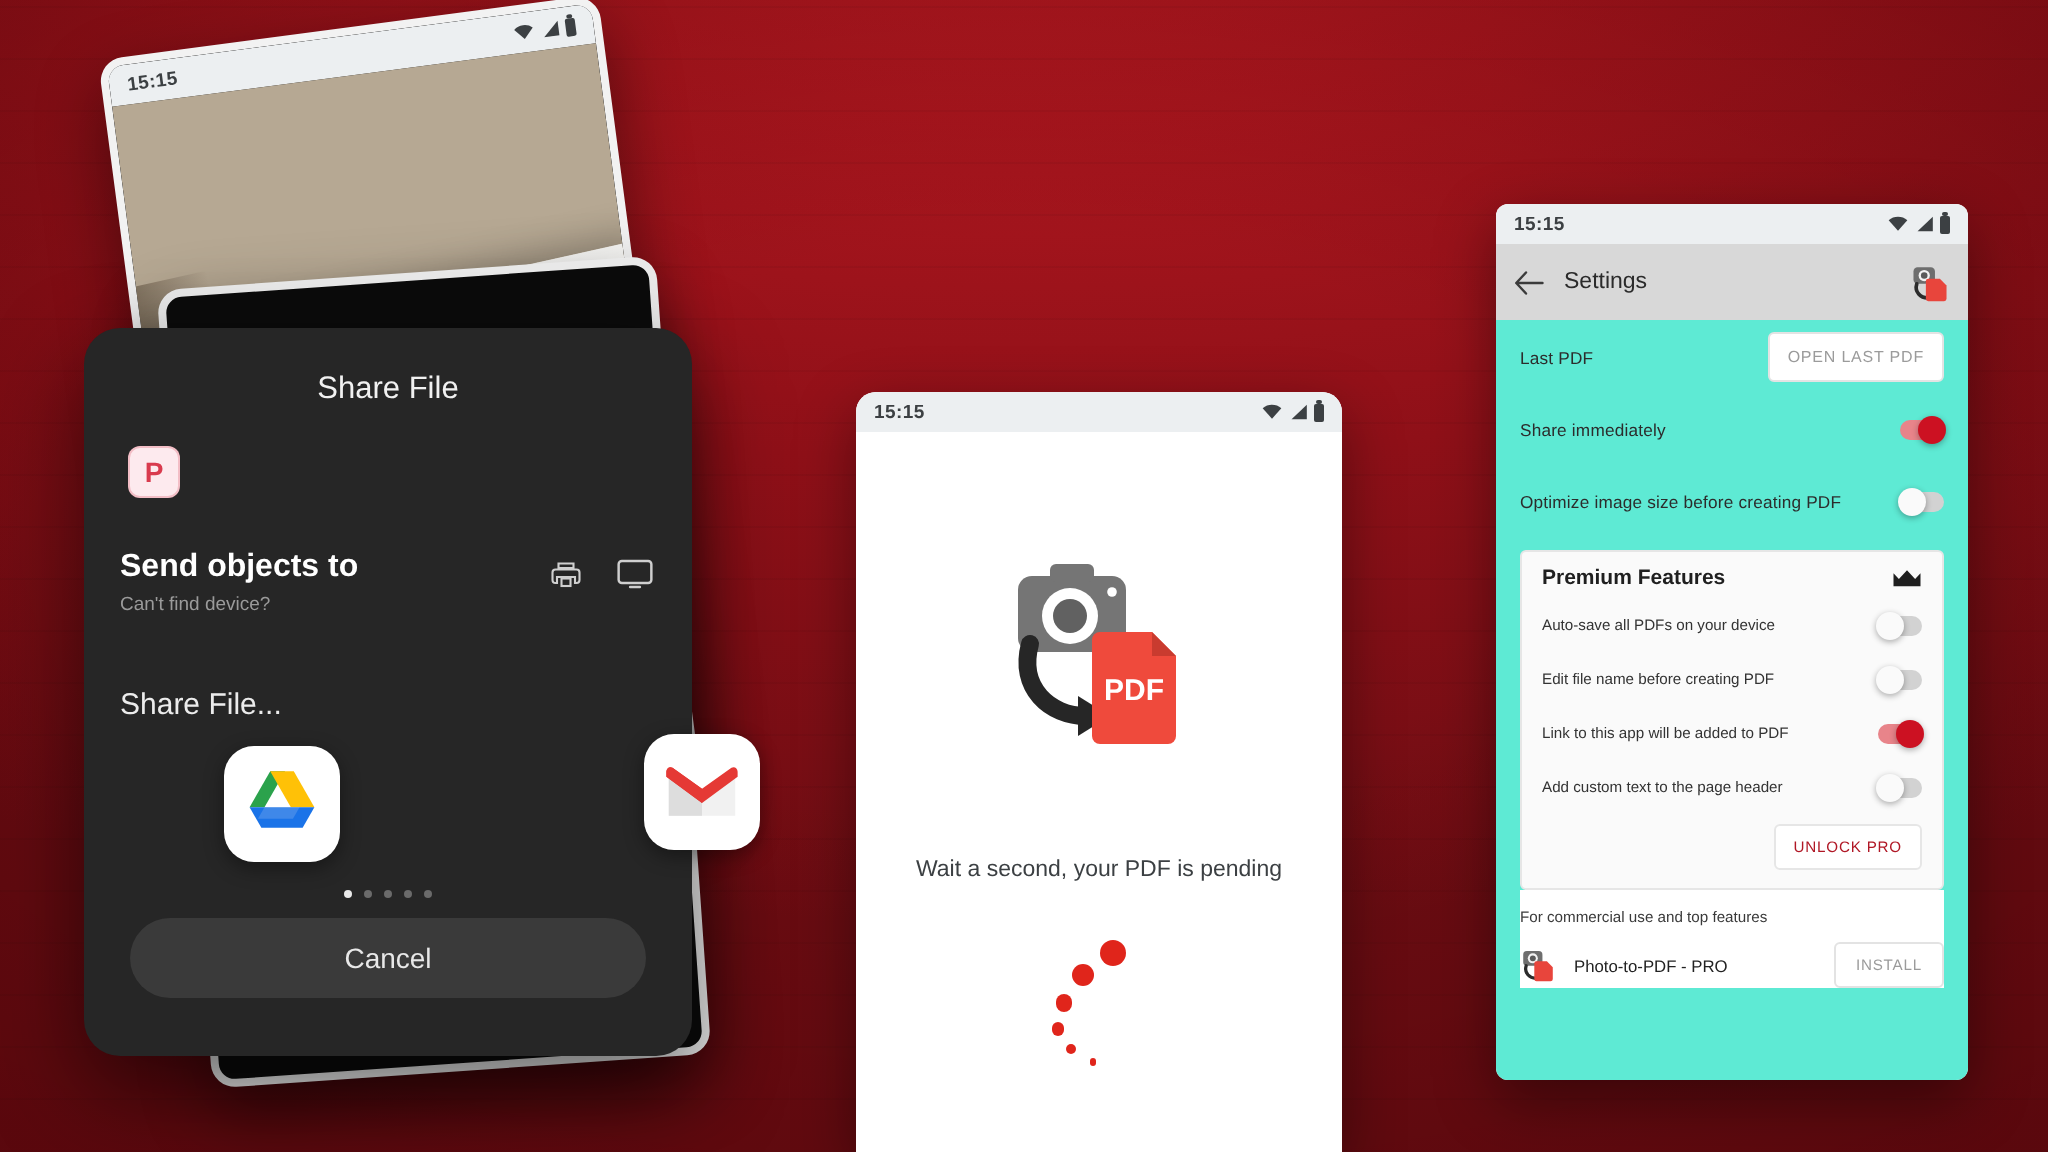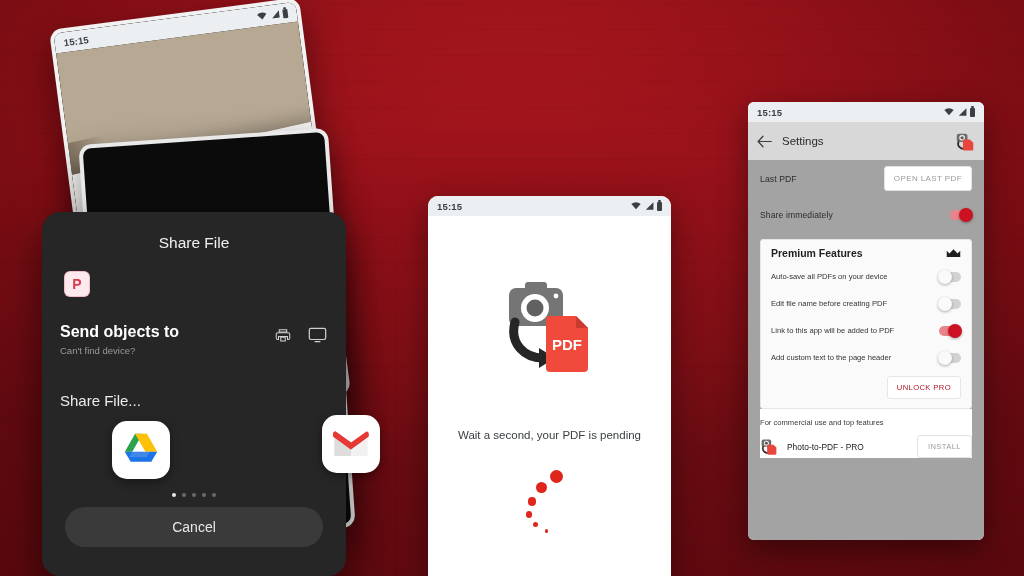--- a/index.html
+++ b/index.html
@@ -89,21 +89,21 @@
     background:linear-gradient(90deg, rgba(90,75,58,.75), rgba(150,135,112,0));
     transform:rotate(-5deg);
   }
 
   
   #shareSheet{
     position:absolute; left:42px; top:164px; width:304px; height:364px;
     background:#262626; border-radius:18px; z-index:25;
     box-shadow: 0 18px 44px rgba(0,0,0,.55);
     color:#fff; padding:14px 18px 0 18px;
-    display:flex; flex-direction:column;margin-top:48px;
+    display:flex; flex-direction:column;
   }
   #shareSheet .sheet-title{
     text-align:center; font-size:15.5px; color:#f1f1f1; font-weight:normal;
     margin-top:8px; margin-bottom:19px;
   }
   .filerow{ display:flex; align-items:center; gap:13px; margin-bottom:26px; padding-left:4px;}
   .picon{
     width:26px;height:26px;border-radius:6px;background:#fdeaee;
     display:flex;align-items:center;justify-content:center;
     color:#d93b4e; font-weight:bold; font-size:14px; flex:0 0 auto;
@@ -152,21 +152,21 @@
     position:absolute; left:748px; top:102px; width:236px; height:438px; z-index:15;
     background:#fff; border-radius:6px; overflow:hidden;
     box-shadow:0 10px 30px rgba(0,0,0,.42);
     display:flex; flex-direction:column;
   }
   .appbar{
     height:38px; background:#d8d8d8; display:flex; align-items:center;
     padding:0 9px; gap:10px; flex:0 0 auto;
   }
   .appbar .title{ font-size:11.5px; color:#2b2b2b; flex:1;}
-  .settings-body{ flex:1; background:#a3a3a3; padding:0 12px; overflow:hidden;}
+  .settings-body{ flex:1; background:#5eead4; padding:0 12px; overflow:hidden;}
   .srow{
     display:flex; align-items:center; justify-content:space-between;
     min-height:36px; padding:6px 0; border-bottom:0;
   }
   .srow .slabel{ font-size:8.6px; color:#2c2c2c; letter-spacing:.1px; }
   .openlast{
     font-size:8px; color:#9b9b9b; border:1px solid #e3e3e3; border-radius:3px;
     padding:7px 9px; background:#fff; letter-spacing:.4px;
     font-family:"Liberation Sans",sans-serif; cursor:pointer;
   }
@@ -370,20 +370,24 @@
       <div class="srow">
         <span class="slabel">Last PDF</span>
         <button class="openlast">OPEN LAST PDF</button>
       </div>
 
       <div class="srow">
         <span class="slabel">Share immediately</span>
         <span class="sw on"></span>
       </div>
 
+      <div class="srow">
+        <span class="slabel">Optimize image size before creating PDF</span>
+        <span class="sw off"></span>
+      </div>
 
       <div class="premium">
         <div class="premhead">
           <span class="t">Premium Features</span>
           <svg width="15" height="11" viewBox="0 0 20 14">
             <path d="M1 3.2 4.6 7 10 1.2 15.4 7 19 3.2v8.6H1z" fill="#1f1f1f"></path>
           </svg>
         </div>
 
         <div class="prow">

